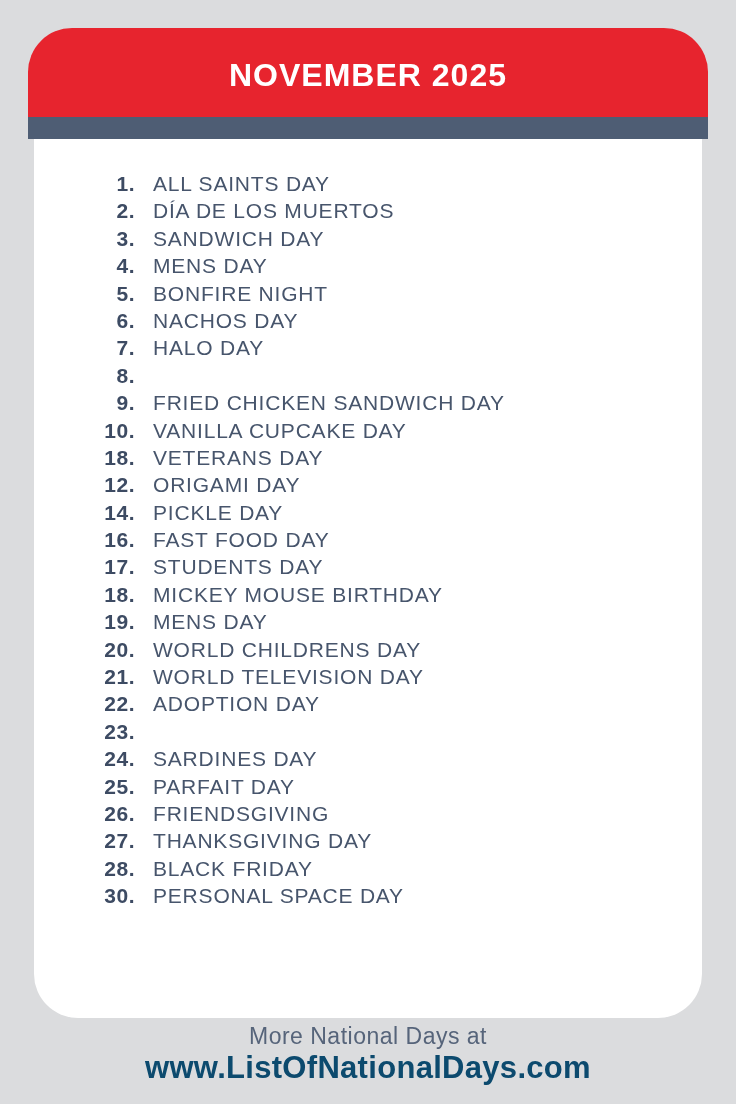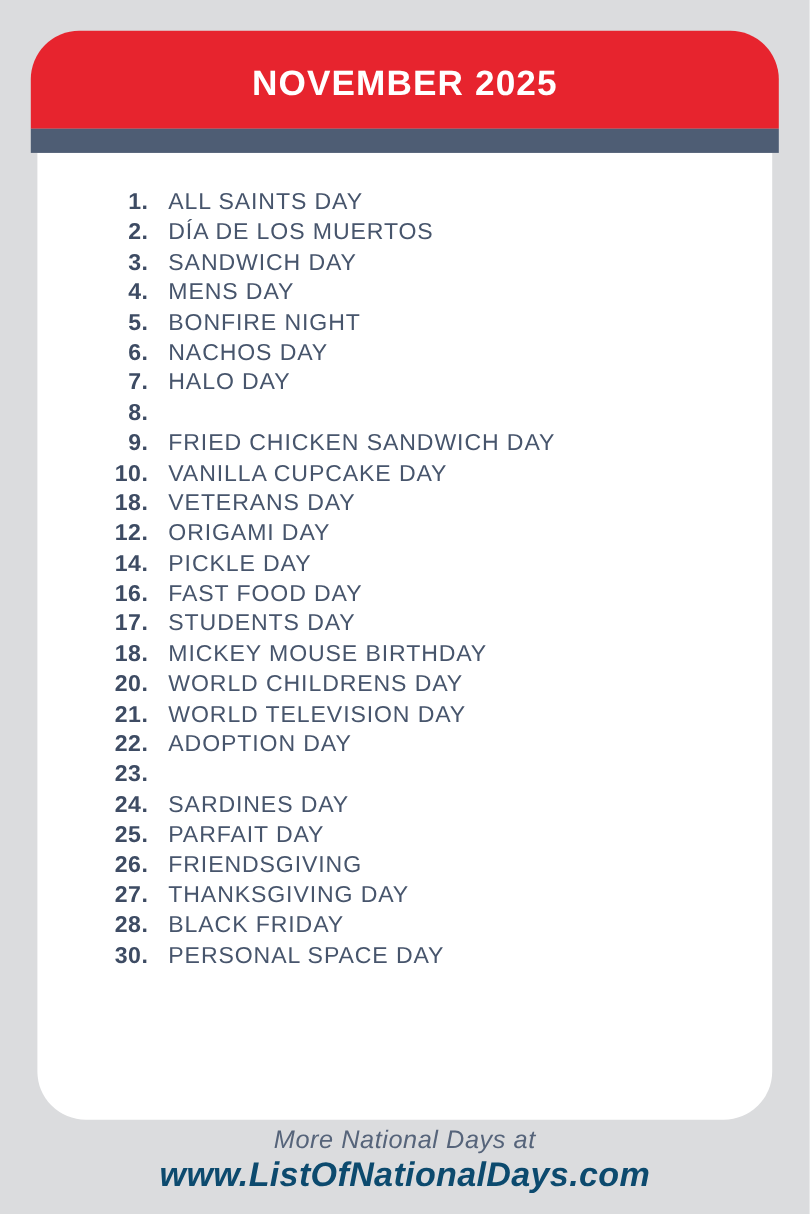--- a/index.html
+++ b/index.html
@@ -83,21 +83,20 @@
     color: #47556c;
     letter-spacing: 0.8px;
     white-space: nowrap;
   }
   .footer {
     position: absolute;
     left: 0;
     top: 1022px;
     width: 736px;
     text-align: center;
-    font-style: italic;
   }
   .footer-tagline {
     font-size: 23px;
     color: #56647a;
     letter-spacing: 0.5px;
     line-height: 28px;
   }
   .footer-url {
     font-size: 31px;
     font-weight: bold;
@@ -193,20 +192,24 @@
   <li class="day-row">
     <span class="day-number">17.</span>
     <span class="day-label">STUDENTS DAY</span>
   </li>
 
   <li class="day-row">
     <span class="day-number">18.</span>
     <span class="day-label">MICKEY MOUSE BIRTHDAY</span>
   </li>
 
+  <li class="day-row">
+    <span class="day-number">19.</span>
+    <span class="day-label">MENS DAY</span>
+  </li>
 
   <li class="day-row">
     <span class="day-number">20.</span>
     <span class="day-label">WORLD CHILDRENS DAY</span>
   </li>
 
   <li class="day-row">
     <span class="day-number">21.</span>
     <span class="day-label">WORLD TELEVISION DAY</span>
   </li>

